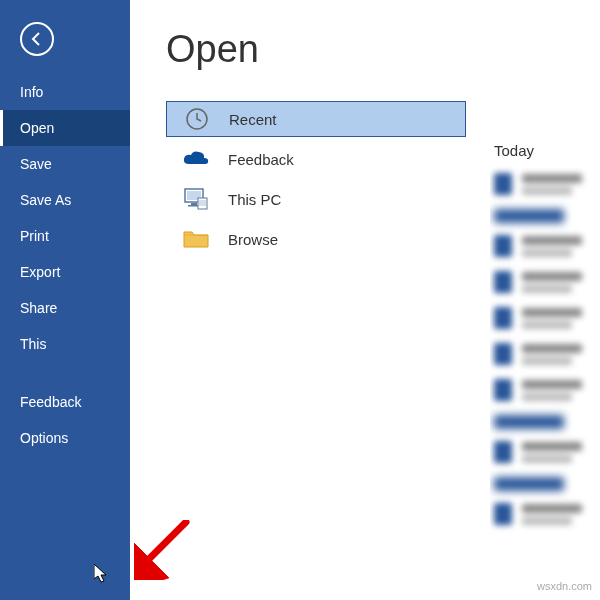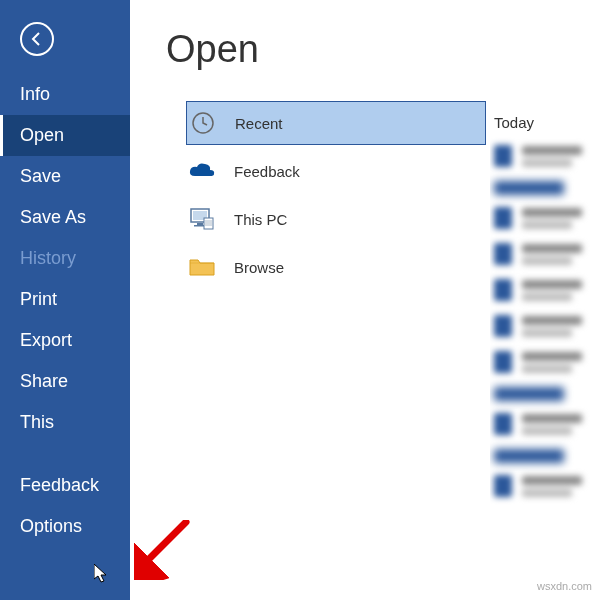--- a/index.html
+++ b/index.html
@@ -18,21 +18,21 @@
       border: 2px solid #fff;
       border-radius: 50%;
       margin: 10px 0 18px 20px;
       display: flex; align-items: center; justify-content: center;
       cursor: pointer;
     }
     .back-btn svg { display: block; }
     .menu { display: flex; flex-direction: column; }
     .menu-item {
       padding: 10px 7px 10px 20px;
-      font-size: 18px;
+      font-size: 14px;
       cursor: pointer;
       color: #fff;
     }
     .menu-item.active { background: #194278; border-left: 3px solid #fff; padding-left: 17px; }
     .menu-item.disabled { color: #7a9cd0; cursor: default; }
     .menu-spacer { height: 22px; }
     .main {
       flex: 1;
       display: flex;
       min-width: 0;
@@ -45,25 +45,24 @@
       font-size: 38px;
       font-weight: 300;
       color: #333;
       margin-bottom: 30px;
     }
     .loc-list { display: flex; flex-direction: column; }
     .loc-item {
       display: flex;
       align-items: center;
       width: 300px;
-      height: 44px;
-      padding-left: 2px;
+      height: 36px;
+      padding-left: 16px;
       cursor: pointer;
       margin-bottom: 4px;
-      margin-left: 20px;
     }
     .loc-item.selected {
       background: #b0cdee;
       border: 1px solid #2b579a;
     }
     .loc-icon {
       width: 28px; height: 28px;
       display: flex; align-items: center; justify-content: center;
       margin-right: 18px;
     }
@@ -72,20 +71,21 @@
       width: 110px;
       padding: 114px 0 0 0;
       overflow: hidden;
       flex-shrink: 0;
     }
     .right-title {
       font-size: 15px;
       color: #333;
       margin-bottom: 14px;
       padding-left: 4px;
+      margin-top: 28px;
     }
     .doc-item { display: flex; align-items: center; margin-bottom: 14px; padding-left: 4px; filter: blur(3px); }
     .doc-badge { width: 18px; height: 22px; background: #2b579a; border-radius: 2px; margin-right: 10px; flex-shrink: 0; }
     .doc-lines { flex: 1; }
     .doc-line1 { height: 9px; background: #888; border-radius: 2px; margin-bottom: 4px; width: 60px; }
     .doc-line2 { height: 8px; background: #bbb; border-radius: 2px; width: 50px; }
     .section-blur { height: 14px; width: 70px; background: #2b579a; border-radius: 2px; margin: 6px 0 12px 4px; filter: blur(4px); }
     .watermark {
       position: absolute;
       bottom: 8px; right: 8px;
@@ -113,21 +113,20 @@
     <div class="back-btn">
       <svg width="16" height="16" viewBox="0 0 16 16">
           <path d="M10 2 L4 8 L10 14" fill="none" stroke="#fff" stroke-width="2"></path>
         </svg>
     </div>
     <div class="menu">
       <div class="menu-item">Info</div>
       <div class="menu-item active">Open</div>
       <div class="menu-item">Save</div>
       <div class="menu-item">Save As</div>
-      <div class="menu-item disabled">History</div>
       <div class="menu-item">Print</div>
       <div class="menu-item">Export</div>
       <div class="menu-item">Share</div>
       <div class="menu-item">This</div>
       <div class="menu-spacer"></div>
       <div class="menu-item">Feedback</div>
       <div class="menu-item">Options</div>
     </div>
   </div>
 

